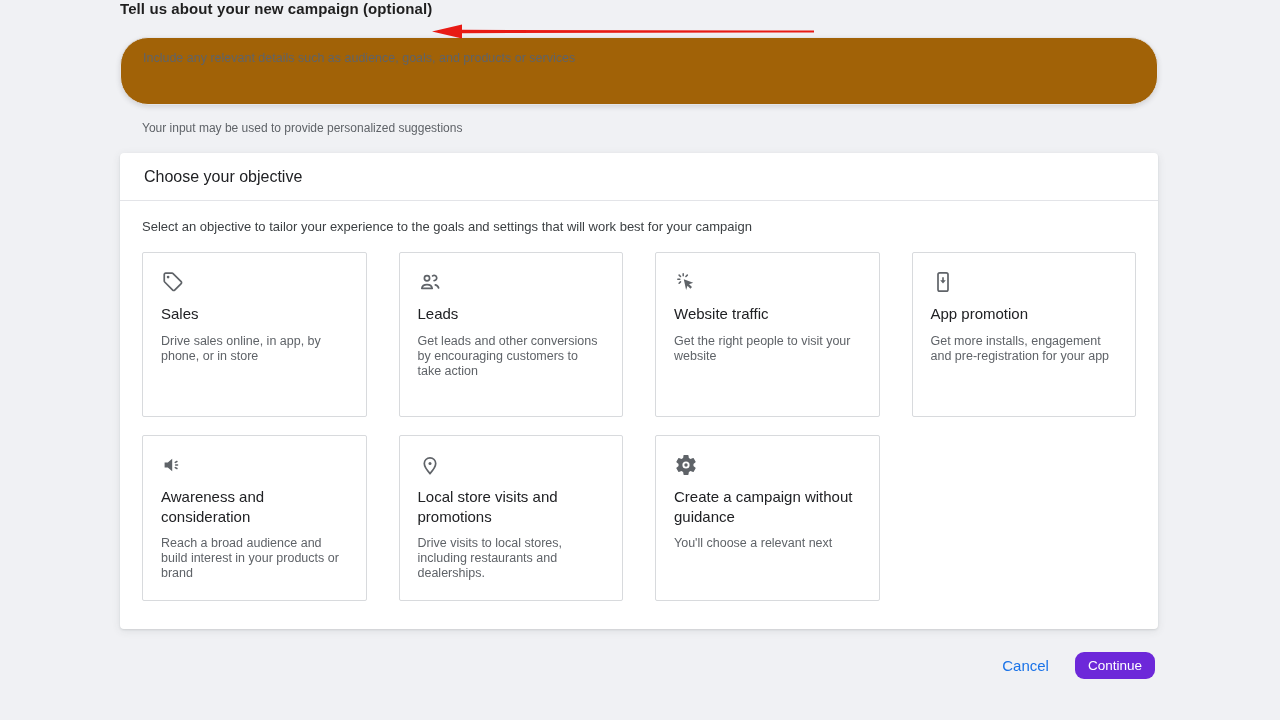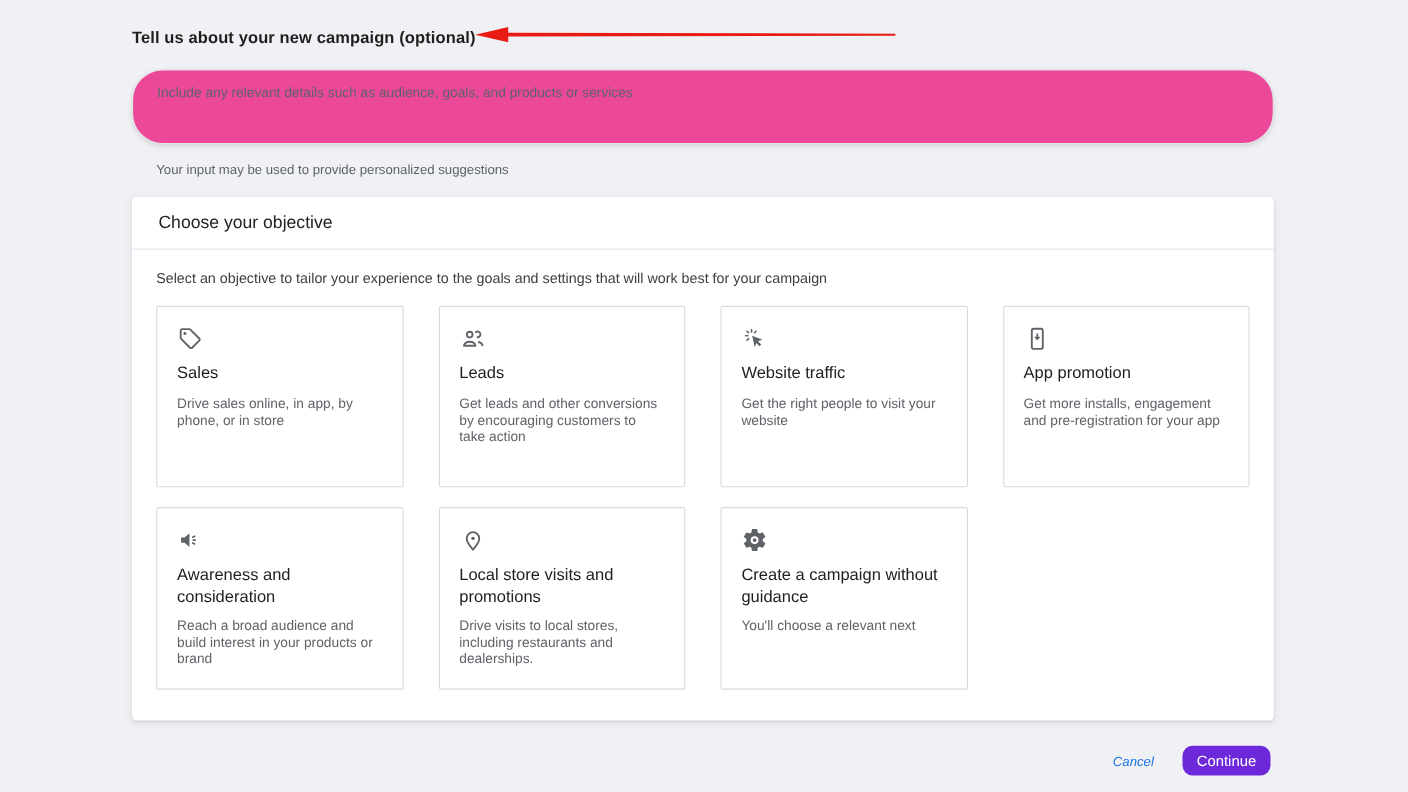--- a/index.html
+++ b/index.html
@@ -8,39 +8,38 @@
     background: #f0f1f4;
     font-family: "Liberation Sans", sans-serif;
     color: #202124;
     position: relative;
     overflow: hidden;
   }
   .content { margin-left: 120px; width: 1038px; position: relative; }
 
   
   .page-title {
-    padding-top: 26px;
     font-size: 15px;
     font-weight: 600;
     letter-spacing: .1px;
     color: #1f1f1f;
   }
   .annotation-arrow {
     position: absolute;
     left: 310px; top: 23px;
     width: 386px; height: 17px;
     pointer-events: none;
   }
 
   
   .input-card {
     margin-top: 20px;
     width: 1038px;
     height: 68px;
-    background: #ec4899;
+    background: #a16207;
     border: 1px solid #e4e5e9;
     border-radius: 28px;
     box-shadow: 0 2px 5px rgba(60,64,67,.16);
     overflow: hidden;
   }
   .input-card textarea {
     width: 100%;
     height: 100%;
     border: none;
     outline: none;
@@ -114,25 +113,24 @@
     justify-content: flex-end;
     align-items: center;
     gap: 26px;
     margin-top: 23px;
     padding-right: 3px;
   }
   .cancel-button {
     background: none;
     border: none;
     font-family: "Liberation Sans", sans-serif;
-    font-size: 12px;
+    font-size: 15px;
     font-weight: 500;
     color: #1a73e8;
     cursor: pointer;
-    font-style: italic;
   }
   .continue-button {
     background: #6d28d9;
     border: none;
     border-radius: 9px;
     font-family: "Liberation Sans", sans-serif;
     font-size: 13.5px;
     font-weight: 500;
     color: #ffffff;
     padding: 6px 13px;

